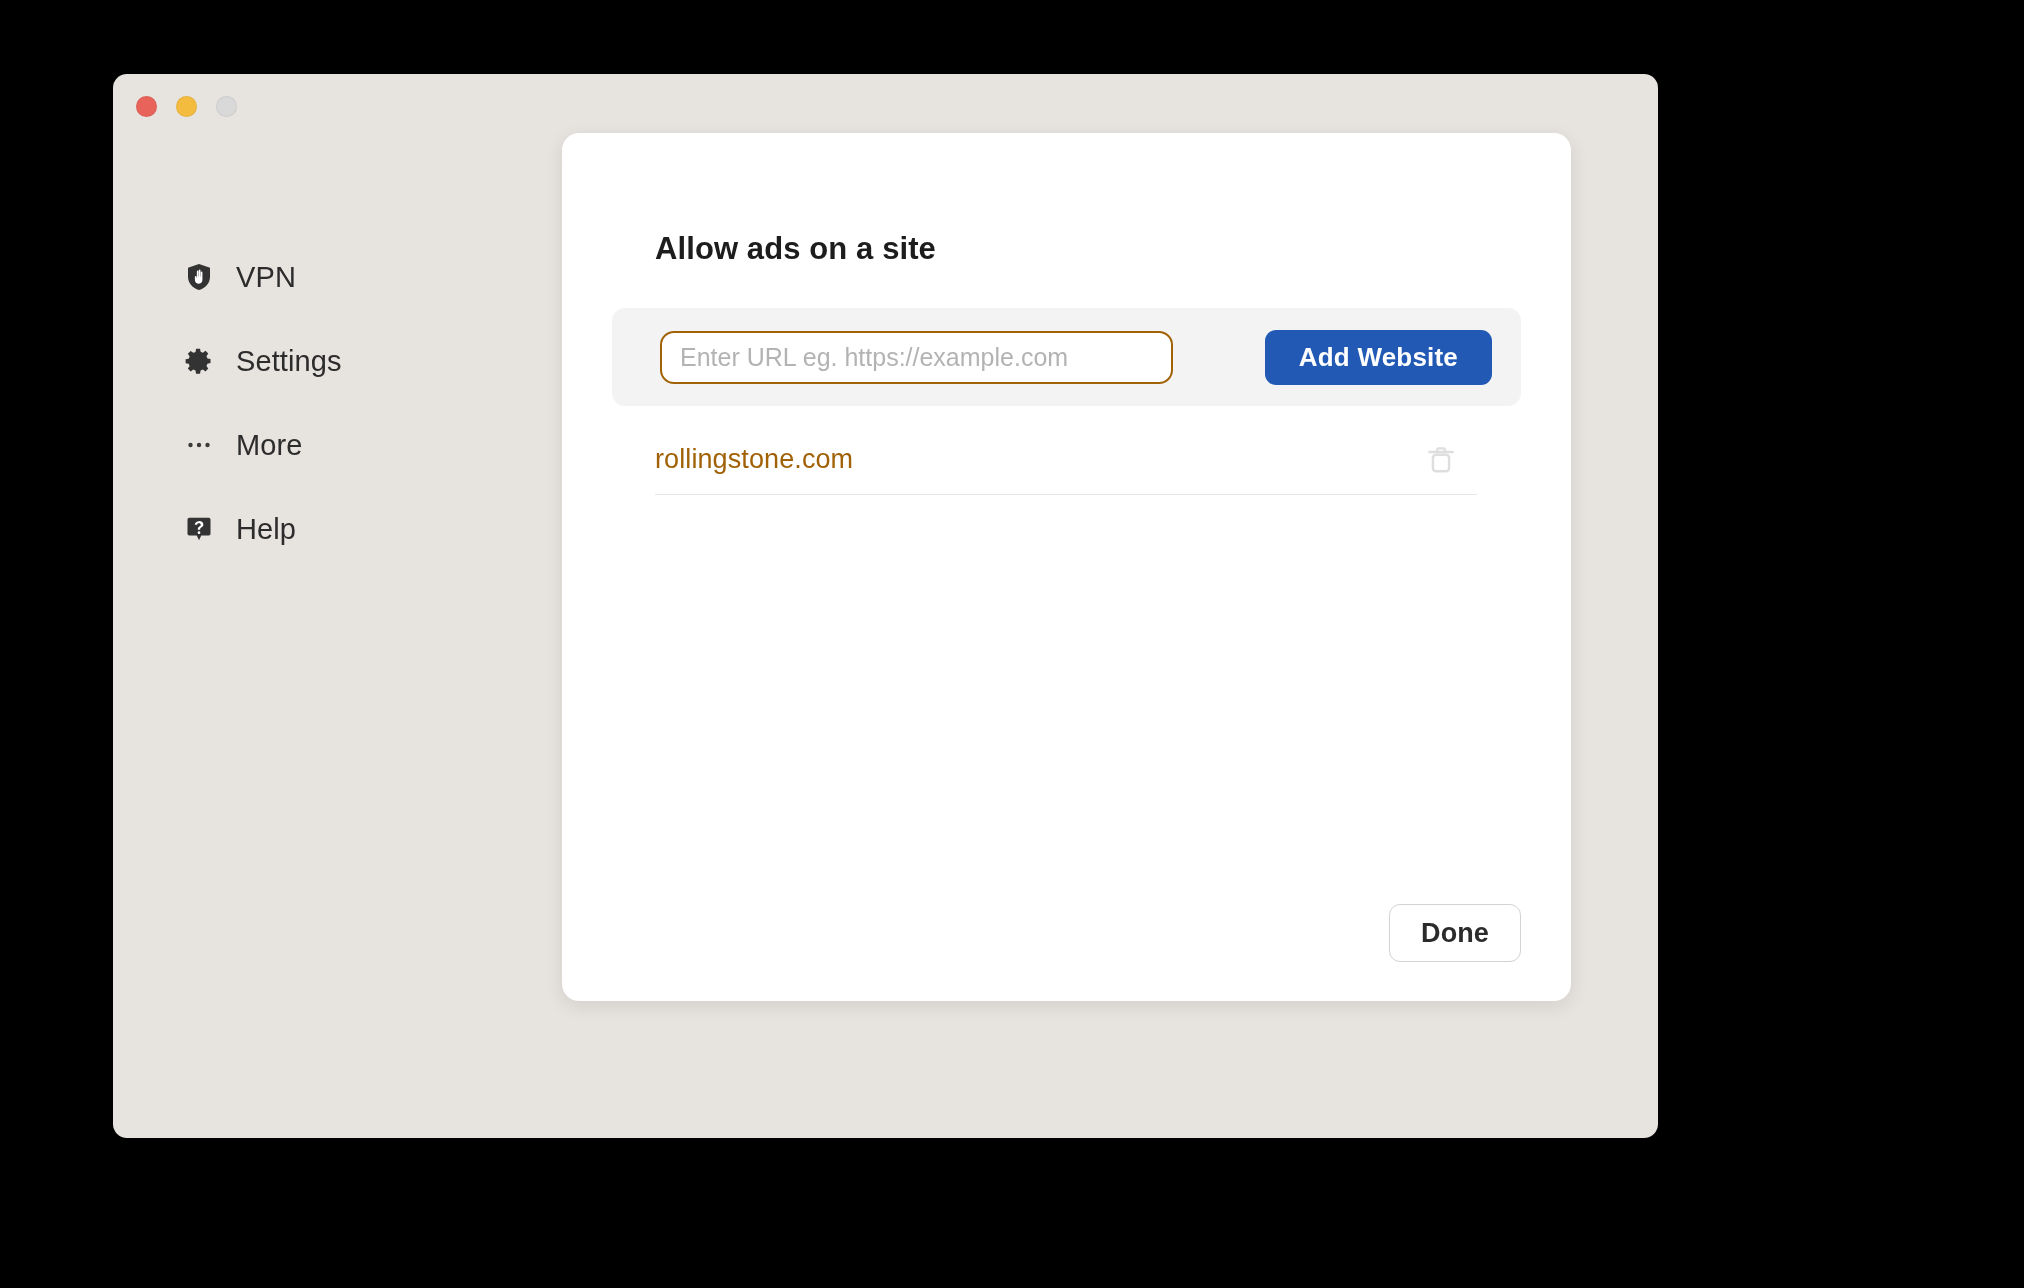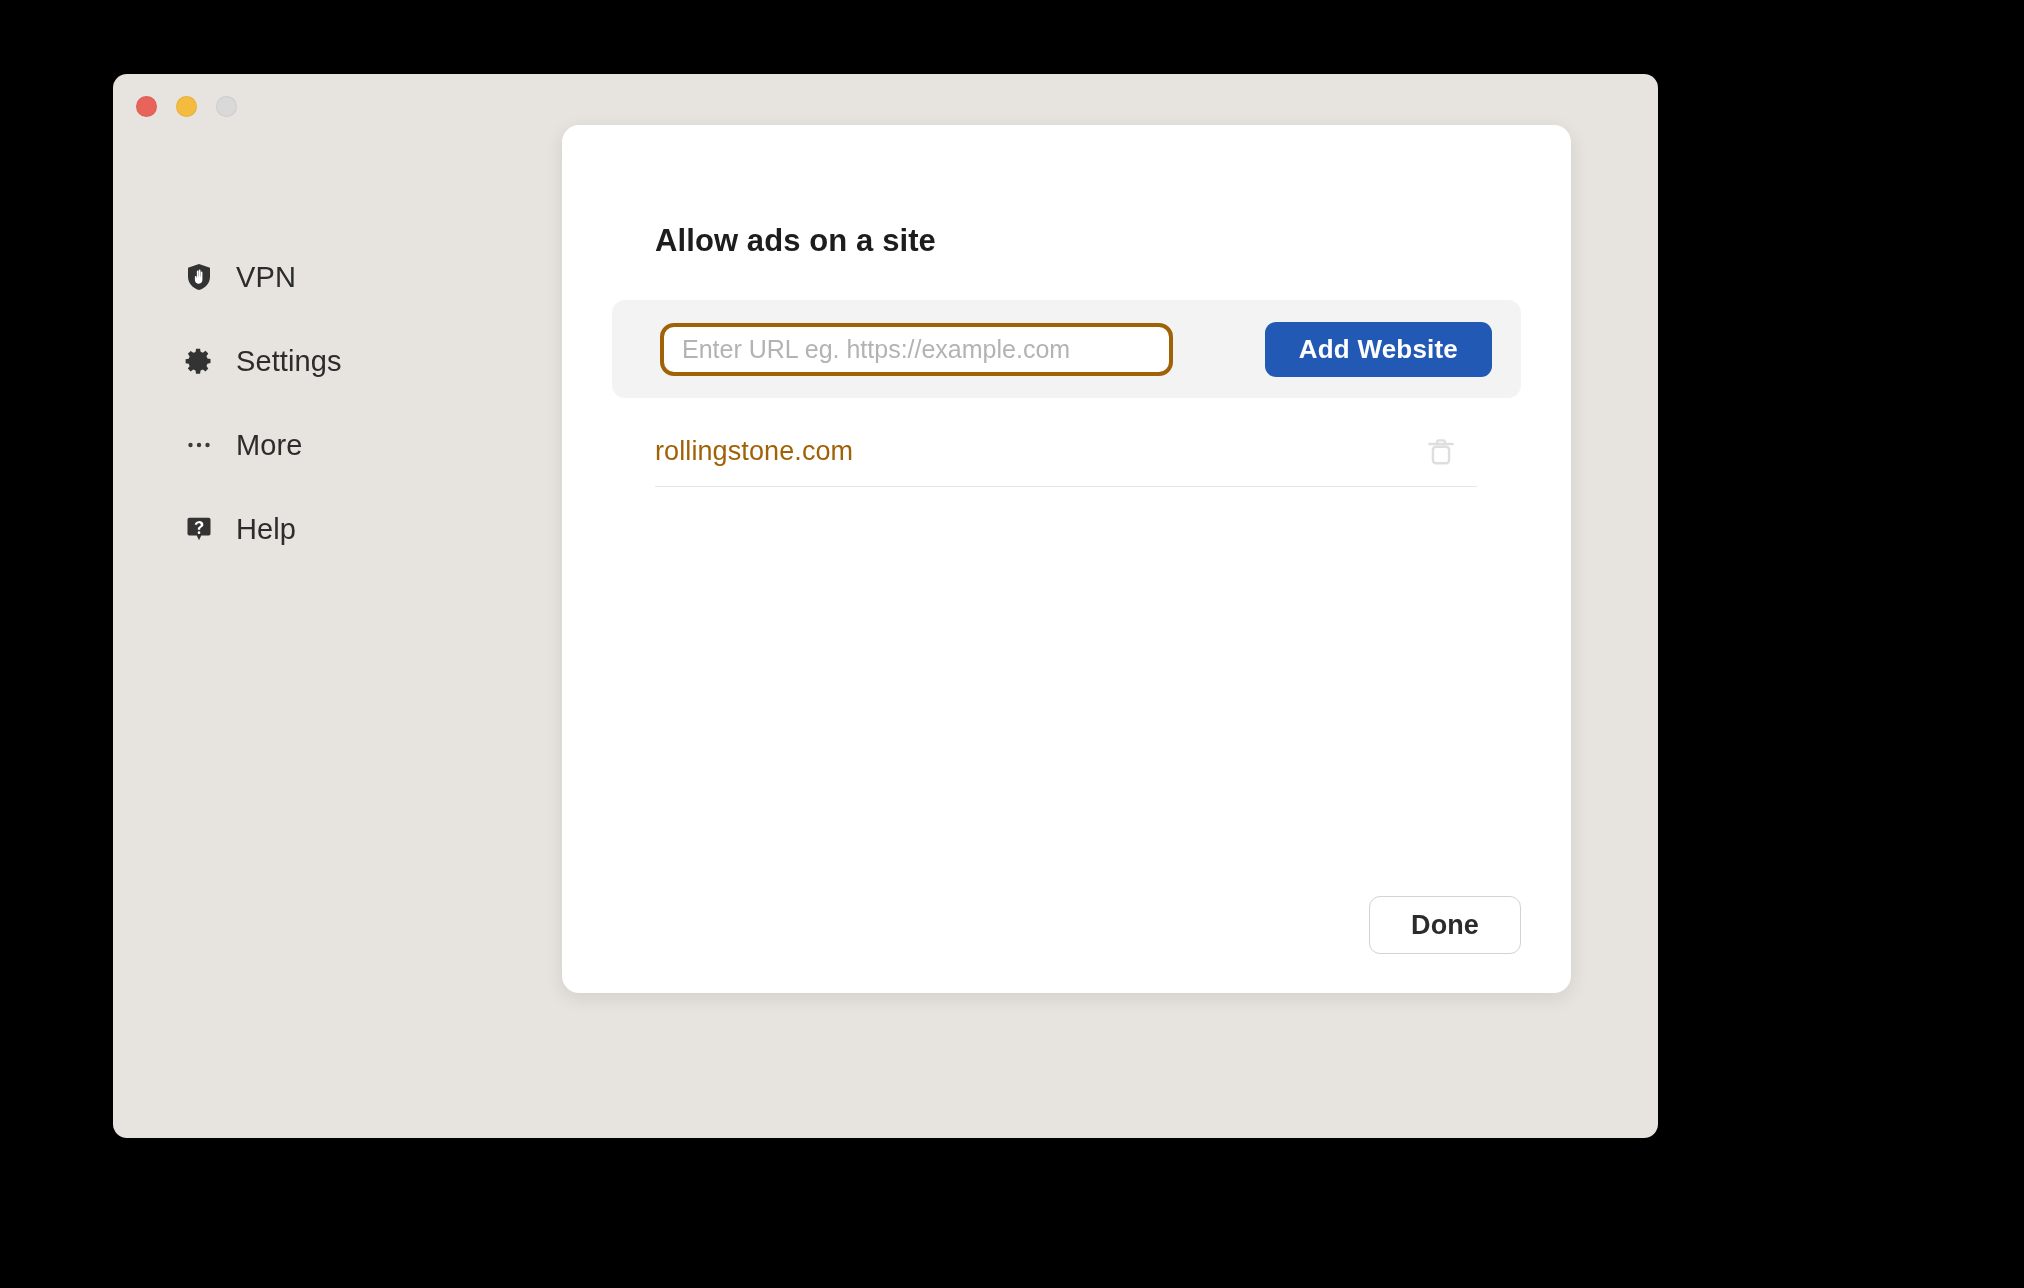--- a/index.html
+++ b/index.html
@@ -105,21 +105,21 @@
     color: #161616;
   }
 
   
   .nav-item.gap-top { margin-top: 22px; }
 
   
   .content-panel {
     position: absolute;
     left: 449px;
-    top: 51px;
+    top: 59px;
     width: 1009px;
     height: 868px;
     background: #ffffff;
     border-radius: 17px;
     box-shadow: 0 5px 20px rgba(0,0,0,0.09);
     overflow: hidden;
   }
 
   .panel-title {
     position: absolute;
@@ -142,21 +142,21 @@
     border-radius: 13px;
     box-sizing: border-box;
   }
   .url-input {
     position: absolute;
     left: 48px;
     top: 23px;
     width: 513px;
     height: 53px;
     background: #ffffff;
-    border: 4px solid #a16207;
+    border: 2px solid #a16207;
     border-radius: 14px;
     box-sizing: border-box;
     font-family: "Liberation Sans", sans-serif;
     font-size: 25px;
     color: #2c2c2c;
     padding: 0 18px;
     outline: none;
   }
   .url-input::placeholder { color: #b3b3b3; }
   .add-website-btn {
@@ -211,21 +211,21 @@
     align-items: center;
     justify-content: center;
   }
   .delete-btn svg { display: block; }
 
   
   .done-btn {
     position: absolute;
     right: 50px;
     bottom: 39px;
-    width: 152px;
+    width: 132px;
     height: 58px;
     background: #ffffff;
     border: 1px solid #d3d3d3;
     border-radius: 11px;
     font-family: "Liberation Sans", sans-serif;
     font-size: 27px;
     font-weight: bold;
     color: #2b2b2b;
     cursor: pointer;
     letter-spacing: 0.1px;

